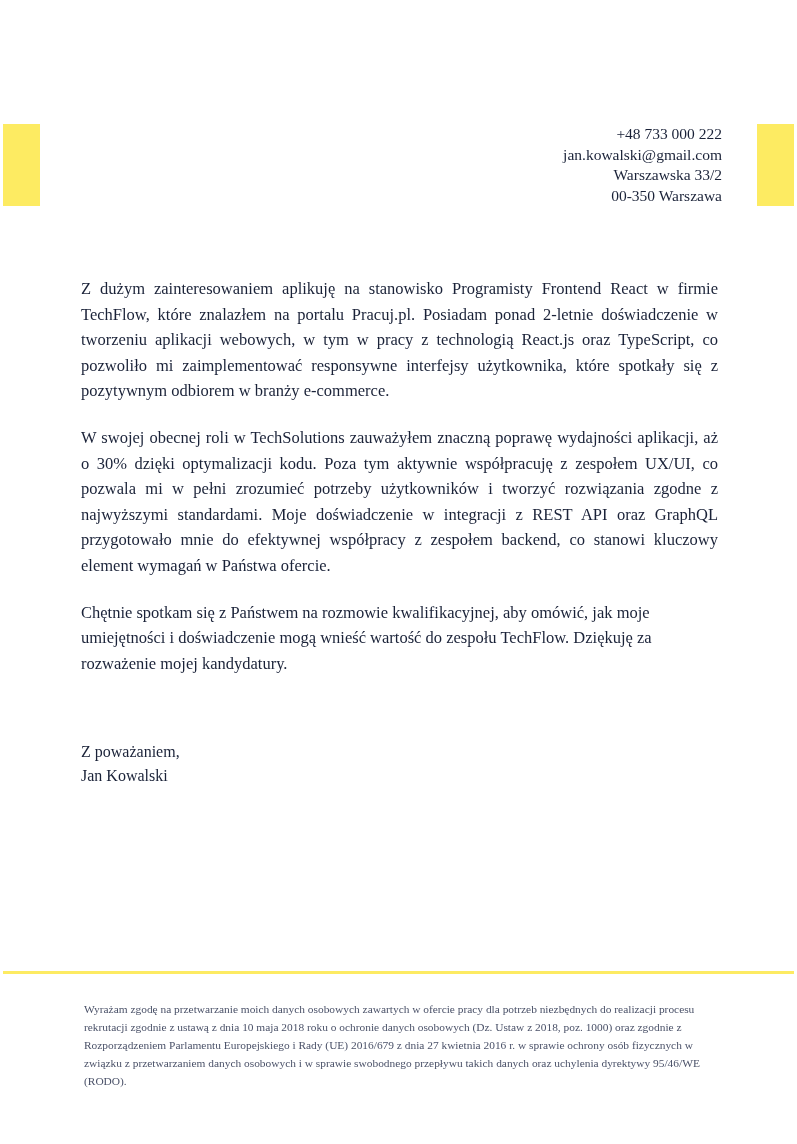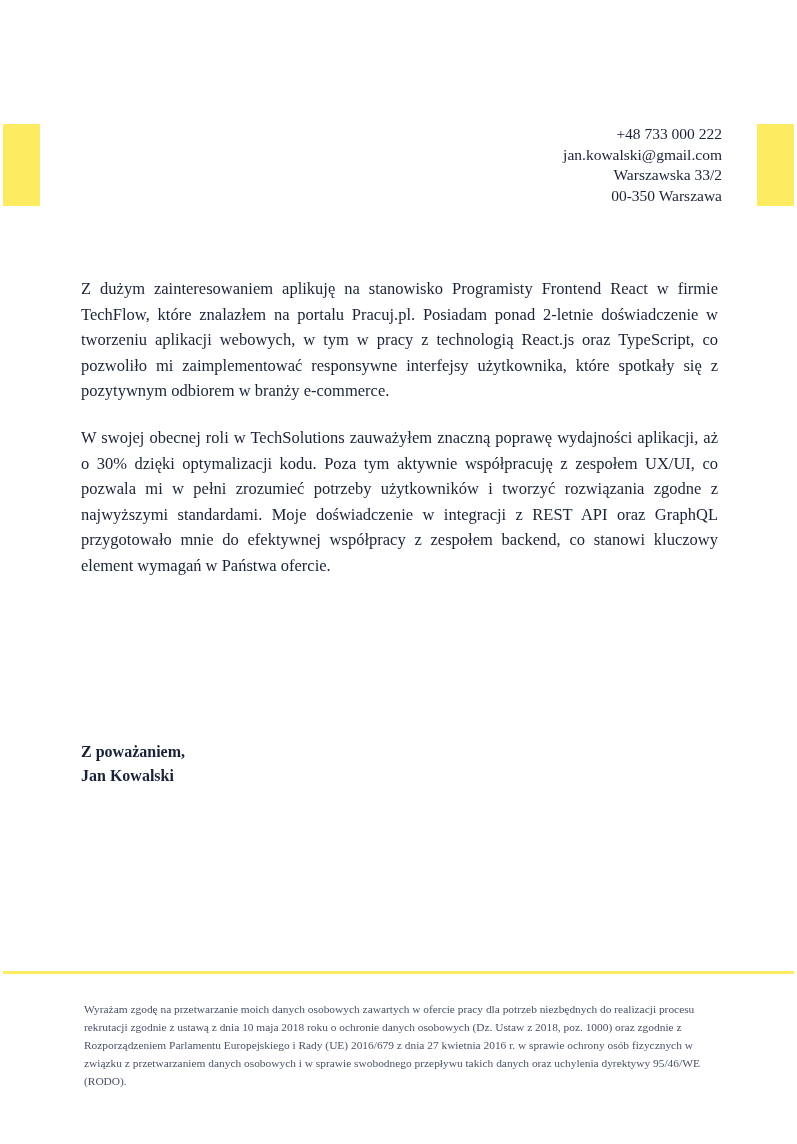--- a/index.html
+++ b/index.html
@@ -101,21 +101,21 @@
   }
   .para:last-of-type { margin-bottom: 0; }
 
   .signoff {
     position: absolute;
     left: 81px;
     top: 740px;
     font-size: 16px;
     line-height: 24px;
   }
-  .signoff div { white-space: nowrap; font-weight: bold; }
+  .signoff div { white-space: nowrap; }
 
   
   .footer-rule {
     position: absolute;
     left: 3px;
     top: 971px;
     width: 791px;
     height: 3px;
     background: #fdeb62;
   }
@@ -150,20 +150,21 @@
       <div class="contact-line">00-350 Warszawa</div>
     </div>
   </div>
 
   <div class="letter">
 
     <p class="para">Z dużym zainteresowaniem aplikuję na stanowisko Programisty Frontend React w firmie TechFlow, które znalazłem na portalu Pracuj.pl. Posiadam ponad 2-letnie doświadczenie w tworzeniu aplikacji webowych, w tym w pracy z technologią React.js oraz TypeScript, co pozwoliło mi zaimplementować responsywne interfejsy użytkownika, które spotkały się z pozytywnym odbiorem w branży e-commerce.</p>
 
     <p class="para">W swojej obecnej roli w TechSolutions zauważyłem znaczną poprawę wydajności aplikacji, aż o 30% dzięki optymalizacji kodu. Poza tym aktywnie współpracuję z zespołem UX/UI, co pozwala mi w pełni zrozumieć potrzeby użytkowników i tworzyć rozwiązania zgodne z najwyższymi standardami. Moje doświadczenie w integracji z REST API oraz GraphQL przygotowało mnie do efektywnej współpracy z zespołem backend, co stanowi kluczowy element wymagań w Państwa ofercie.</p>
 
+    <p class="para left-align">Chętnie spotkam się z Państwem na rozmowie kwalifikacyjnej, aby omówić, jak moje umiejętności i doświadczenie mogą wnieść wartość do zespołu TechFlow. Dziękuję za rozważenie mojej kandydatury.</p>
   </div>
 
   <div class="signoff">
     <div>Z poważaniem,</div>
     <div>Jan Kowalski</div>
   </div>
 
   <div class="footer-rule"></div>
 
   <div class="footer-text">Wyrażam zgodę na przetwarzanie moich danych osobowych zawartych w ofercie pracy dla potrzeb niezbędnych do realizacji procesu rekrutacji zgodnie z ustawą z dnia 10 maja 2018 roku o ochronie danych osobowych (Dz. Ustaw z 2018, poz. 1000) oraz zgodnie z Rozporządzeniem Parlamentu Europejskiego i Rady (UE) 2016/679 z dnia 27 kwietnia 2016 r. w sprawie ochrony osób fizycznych w związku z przetwarzaniem danych osobowych i w sprawie swobodnego przepływu takich danych oraz uchylenia dyrektywy 95/46/WE (RODO).</div>

